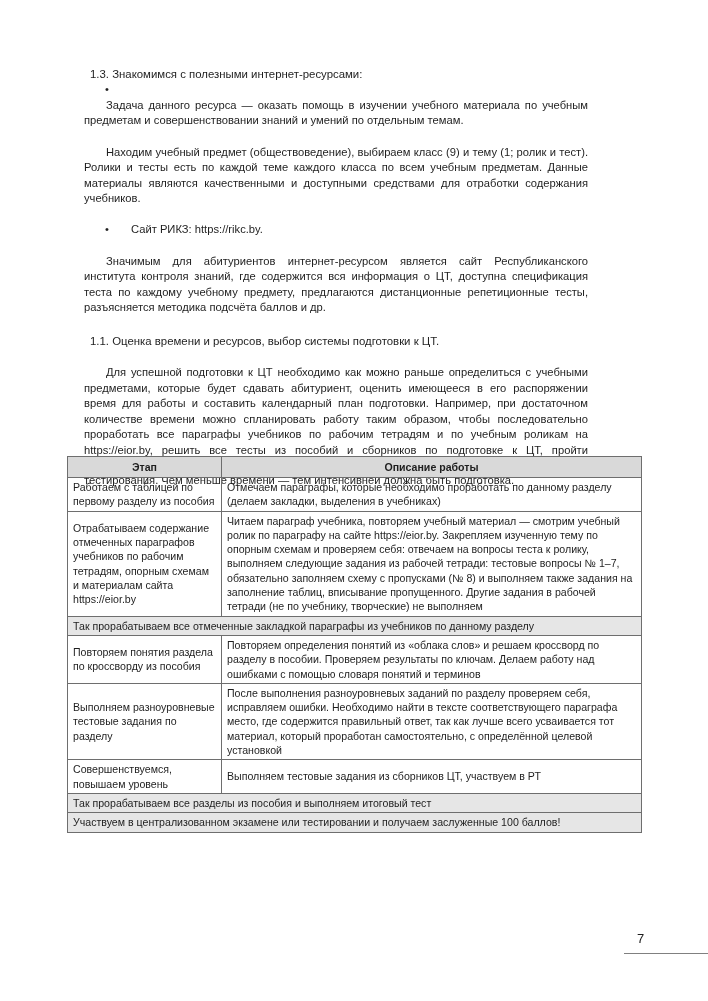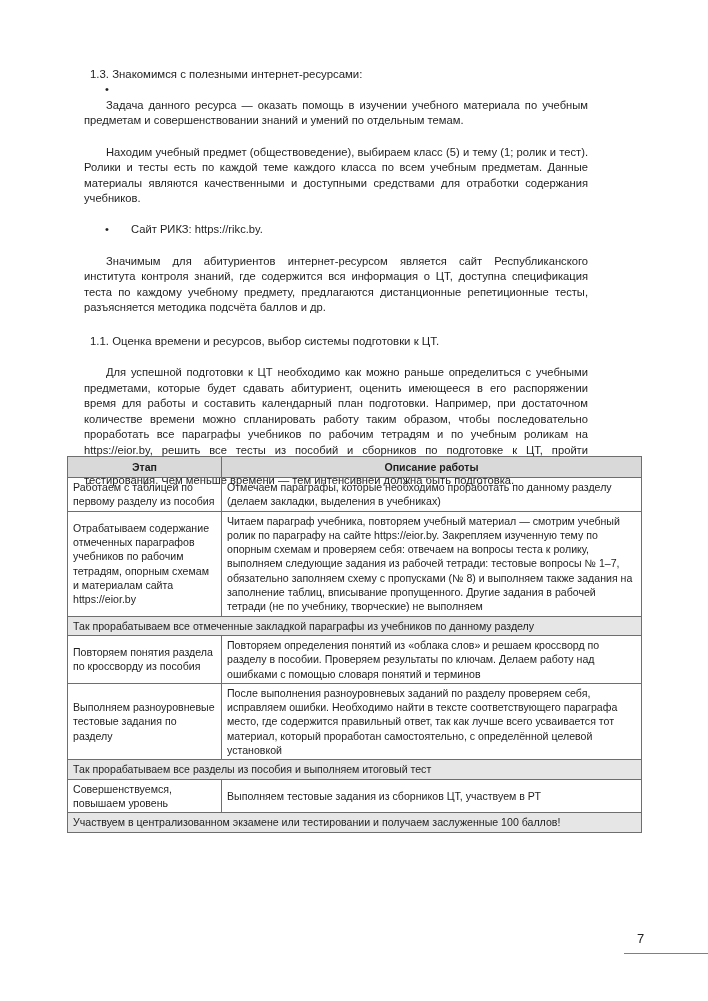--- a/index.html
+++ b/index.html
@@ -21,21 +21,21 @@
   </style>
 </head>
 <body>
 
 <div class="content">
   <h3>1.3. Знакомимся с полезными интернет-ресурсами:</h3>
   <div class="bullet">
     <span class="dot">•</span>
   </div>
   <p>Задача данного ресурса — оказать помощь в изучении учебного материала по учебным предметам и совершенствовании знаний и умений по отдельным темам.</p>
-  <p>Находим учебный предмет (обществоведение), выбираем класс (5) и тему (1; ролик и тест). Ролики и тесты есть по каждой теме каждого класса по всем учебным предметам. Данные материалы являются качественными и доступными средствами для отработки содержания учебников.</p>
+  <p>Находим учебный предмет (обществоведение), выбираем класс (9) и тему (1; ролик и тест). Ролики и тесты есть по каждой теме каждого класса по всем учебным предметам. Данные материалы являются качественными и доступными средствами для отработки содержания учебников.</p>
   <div class="bullet">
     <span class="dot">•</span>
     <span>Сайт РИКЗ: https://rikc.by.</span>
   </div>
   <p>Значимым для абитуриентов интернет-ресурсом является сайт Республиканского института контроля знаний, где содержится вся информация о ЦТ, доступна спецификация теста по каждому учебному предмету, предлагаются дистанционные репетиционные тесты, разъясняется методика подсчёта баллов и др.</p>
   <div class="gap"></div>
   <h3>1.1. Оценка времени и ресурсов, выбор системы подготовки к ЦТ.</h3>
   <p>Для успешной подготовки к ЦТ необходимо как можно раньше определиться с учебными предметами, которые будет сдавать абитуриент, оценить имеющееся в его распоряжении время для работы и составить календарный план подготовки. Например, при достаточном количестве времени можно спланировать работу таким образом, чтобы последовательно проработать все параграфы учебников по рабочим тетрадям и по учебным роликам на https://eior.by, решить все тесты из пособий и сборников по подготовке к ЦТ, пройти репетиционное тестирование дистанционно на сайте https://rikc.by или очно в пунктах тестирования. Чем меньше времени — тем интенсивней должна быть подготовка.</p>
 </div>
 
@@ -64,25 +64,25 @@
     </tr>
     <tr>
       <td>Повторяем понятия раздела по кроссворду из пособия</td>
       <td>Повторяем определения понятий из «облака слов» и решаем кроссворд по разделу в пособии. Проверяем результаты по ключам. Делаем работу над ошибками с помощью словаря понятий и терминов</td>
     </tr>
     <tr>
       <td>Выполняем разноуровневые тестовые задания по разделу</td>
       <td>После выполнения разноуровневых заданий по разделу проверяем себя, исправляем ошибки. Необходимо найти в тексте соответствующего параграфа место, где содержится правильный ответ, так как лучше всего усваивается тот материал, который проработан самостоятельно, с определённой целевой установкой</td>
     </tr>
     <tr>
-      <td colspan="2" class="full">Так прорабатываем все разделы из пособия и выполняем итоговый тест</td>
+      <td>Совершенствуемся, повышаем уровень</td>
+      <td>Выполняем тестовые задания из сборников ЦТ, участвуем в РТ</td>
     </tr>
     <tr>
-      <td>Совершенствуемся, повышаем уровень</td>
-      <td>Выполняем тестовые задания из сборников ЦТ, участвуем в РТ</td>
+      <td colspan="2" class="full">Так прорабатываем все разделы из пособия и выполняем итоговый тест</td>
     </tr>
     <tr>
       <td colspan="2" class="full">Участвуем в централизованном экзамене или тестировании и получаем заслуженные 100 баллов!</td>
     </tr>
   </tbody>
 </table>
 
 <div class="pagenum">7</div>
 <div class="pageline"></div>
 

